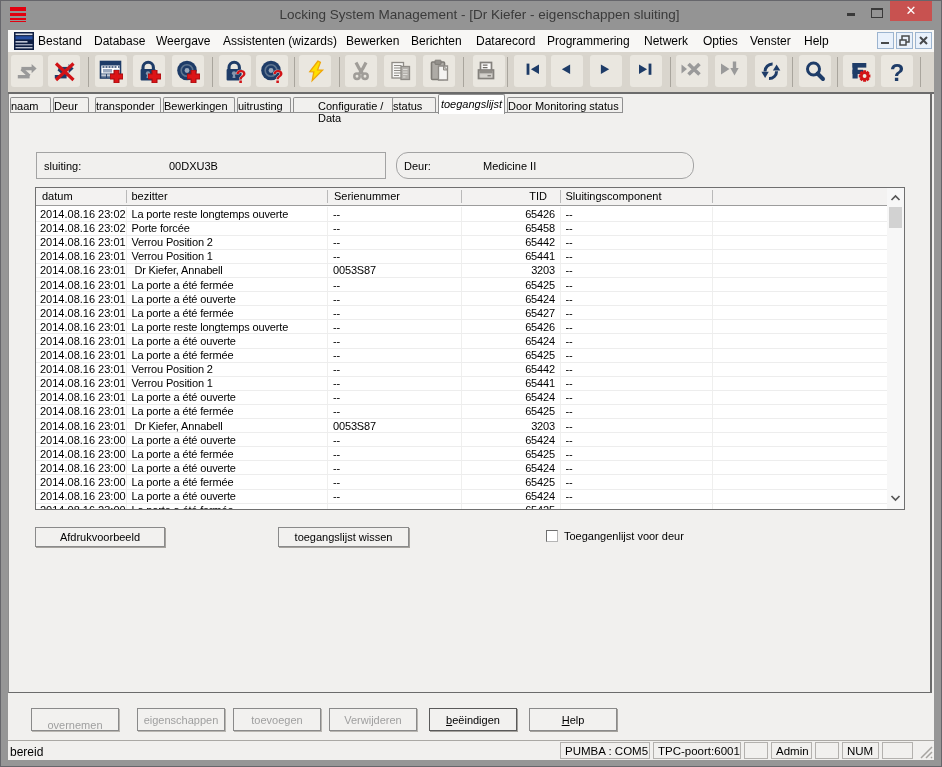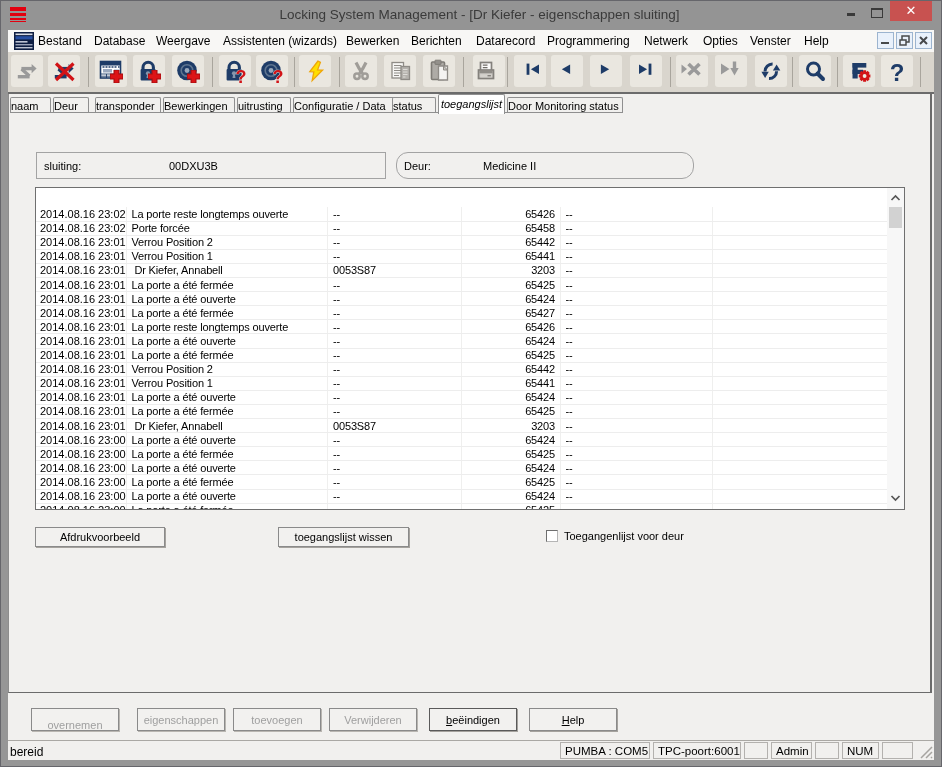--- a/index.html
+++ b/index.html
@@ -306,35 +306,47 @@
     <div class="abs tsep" style="left:920px"></div>
   </div>
 <div class="abs" id="pane"></div>
 
 <div class="abs tabline" style="left:10px;width:613px;"></div>
 <div class="abs tab" style="left:10px;width:41px;">naam</div>
 <div class="abs tab" style="left:53px;width:36px;">Deur</div>
 <div class="abs tab" style="left:95px;width:66px;">transponder</div>
 <div class="abs tab" style="left:163px;width:72px;">Bewerkingen</div>
 <div class="abs tab" style="left:237px;width:54px;">uitrusting</div>
-<div class="abs tab" style="left:293px;width:116px;">Configuratie / Data</div>
+<div class="abs tab" style="left:293px;width:116px;padding-left:24px;">Configuratie / Data</div>
 <div class="abs tab" style="left:392px;width:44px;">status</div>
 <div class="abs" id="activetab" style="left:438px;width:67px;font-style:italic;">toegangslijst</div>
 <div class="abs tab" style="left:507px;width:116px;">Door Monitoring status</div>
 
 <div class="abs fieldbox" style="left:36px;width:350px;">
     <span style="left:7px;">sluiting:</span>
     <span style="left:132px;">00DXU3B</span>
   </div>
 <div class="abs fieldbox" style="left:396px;width:298px;border-radius:12px;">
     <span style="left:7px;">Deur:</span>
     <span style="left:86px;">Medicine II</span>
   </div>
 
 <div class="abs" id="grid">
+  <div class="abs" id="gridheader">
+    <div class="abs hcol" style="left:6px;">datum</div>
+    <div class="abs hcol" style="left:95.5px;">bezitter</div>
+    <div class="abs hcol" style="left:298px;">Serienummer</div>
+    <div class="abs hcol" style="left:478px;width:33px;text-align:right;">TID</div>
+    <div class="abs hcol" style="left:529.5px;">Sluitingscomponent</div>
+    <div class="abs hsep" style="left:90px;"></div>
+    <div class="abs hsep" style="left:291px;"></div>
+    <div class="abs hsep" style="left:425px;"></div>
+    <div class="abs hsep" style="left:524px;"></div>
+    <div class="abs hsep" style="left:676px;"></div>
+  </div>
   <div class="abs vline" style="left:90px;"></div>
   <div class="abs vline" style="left:291px;"></div>
   <div class="abs vline" style="left:425px;"></div>
   <div class="abs vline" style="left:524px;"></div>
   <div class="abs vline" style="left:676px;"></div>
   <div id="rows">
       <div class="abs row" style="top:19px"><span class="c0">2014.08.16 23:02</span><span class="c1">La porte reste longtemps ouverte</span><span class="c2">--</span><span class="c3">65426</span><span class="c4">--</span></div>
       <div class="abs rowline" style="top:32.6px"></div>
       <div class="abs row" style="top:33.1px"><span class="c0">2014.08.16 23:02</span><span class="c1">Porte forcée</span><span class="c2">--</span><span class="c3">65458</span><span class="c4">--</span></div>
       <div class="abs rowline" style="top:46.7px"></div>

